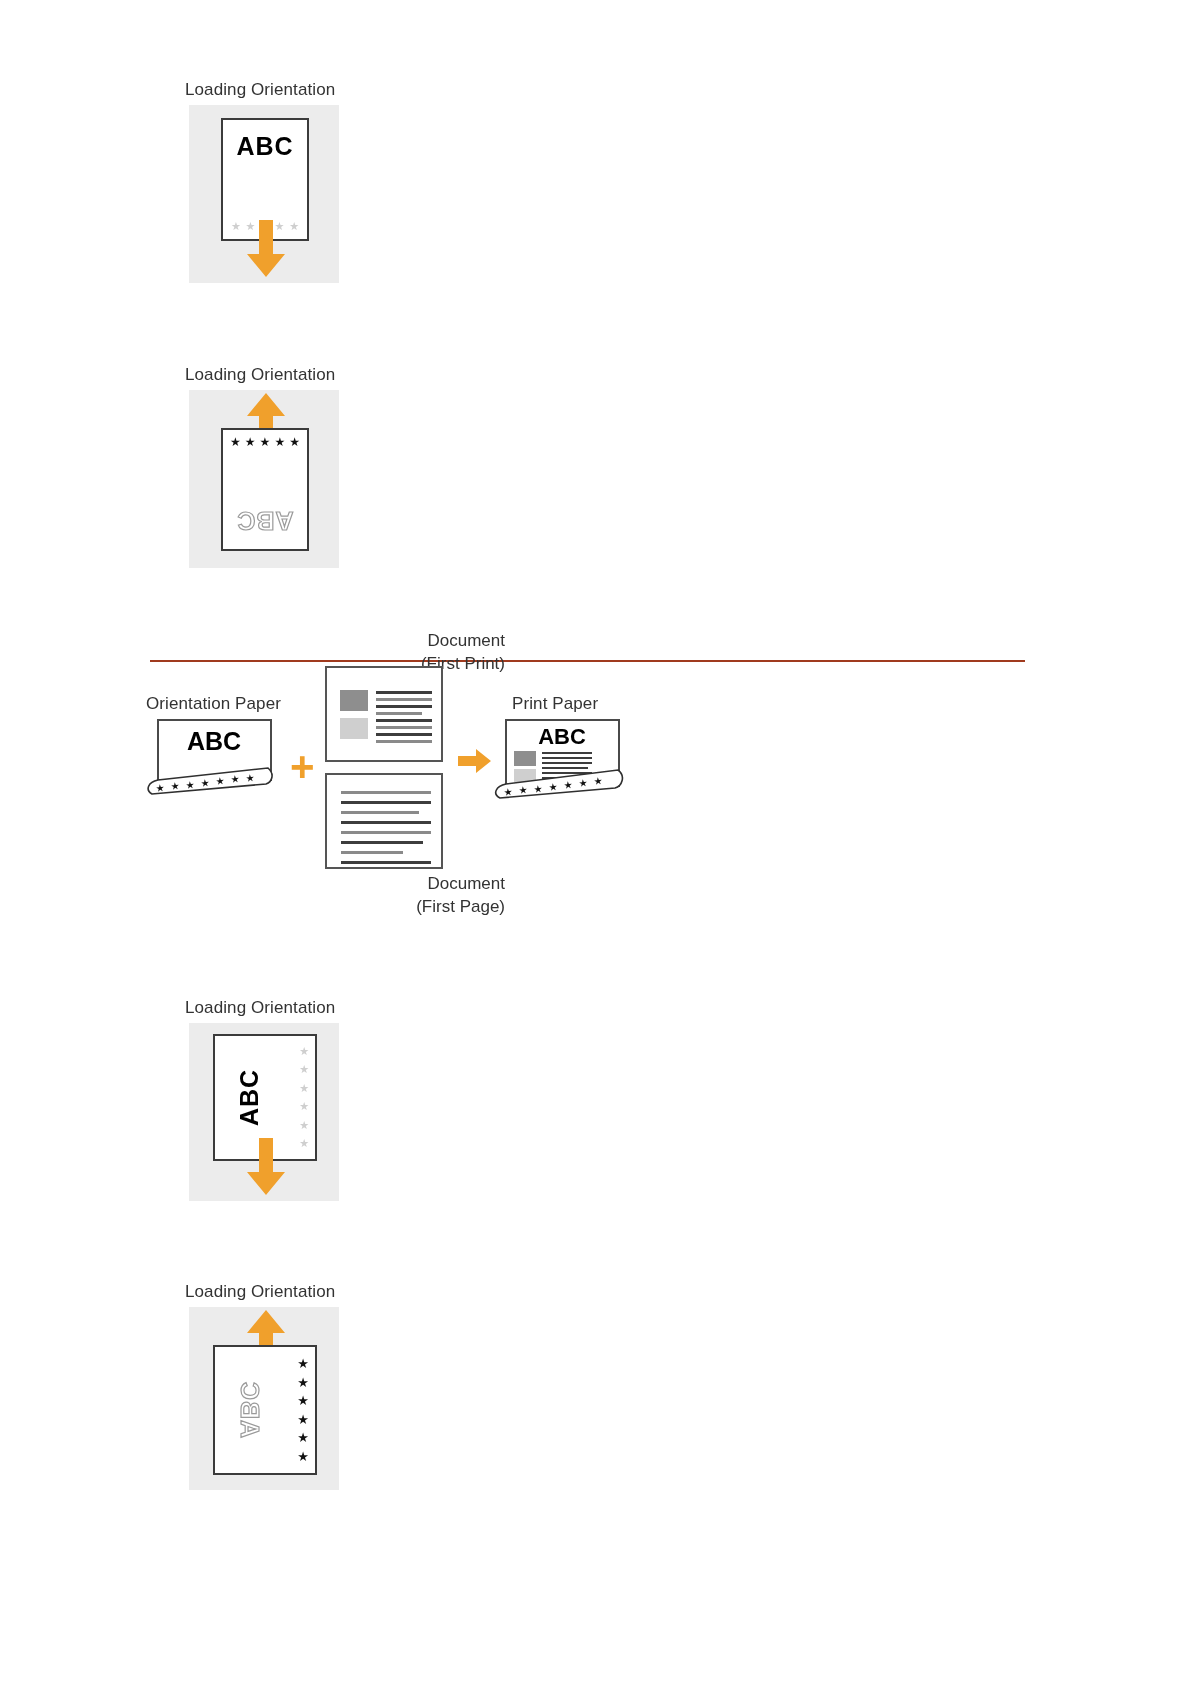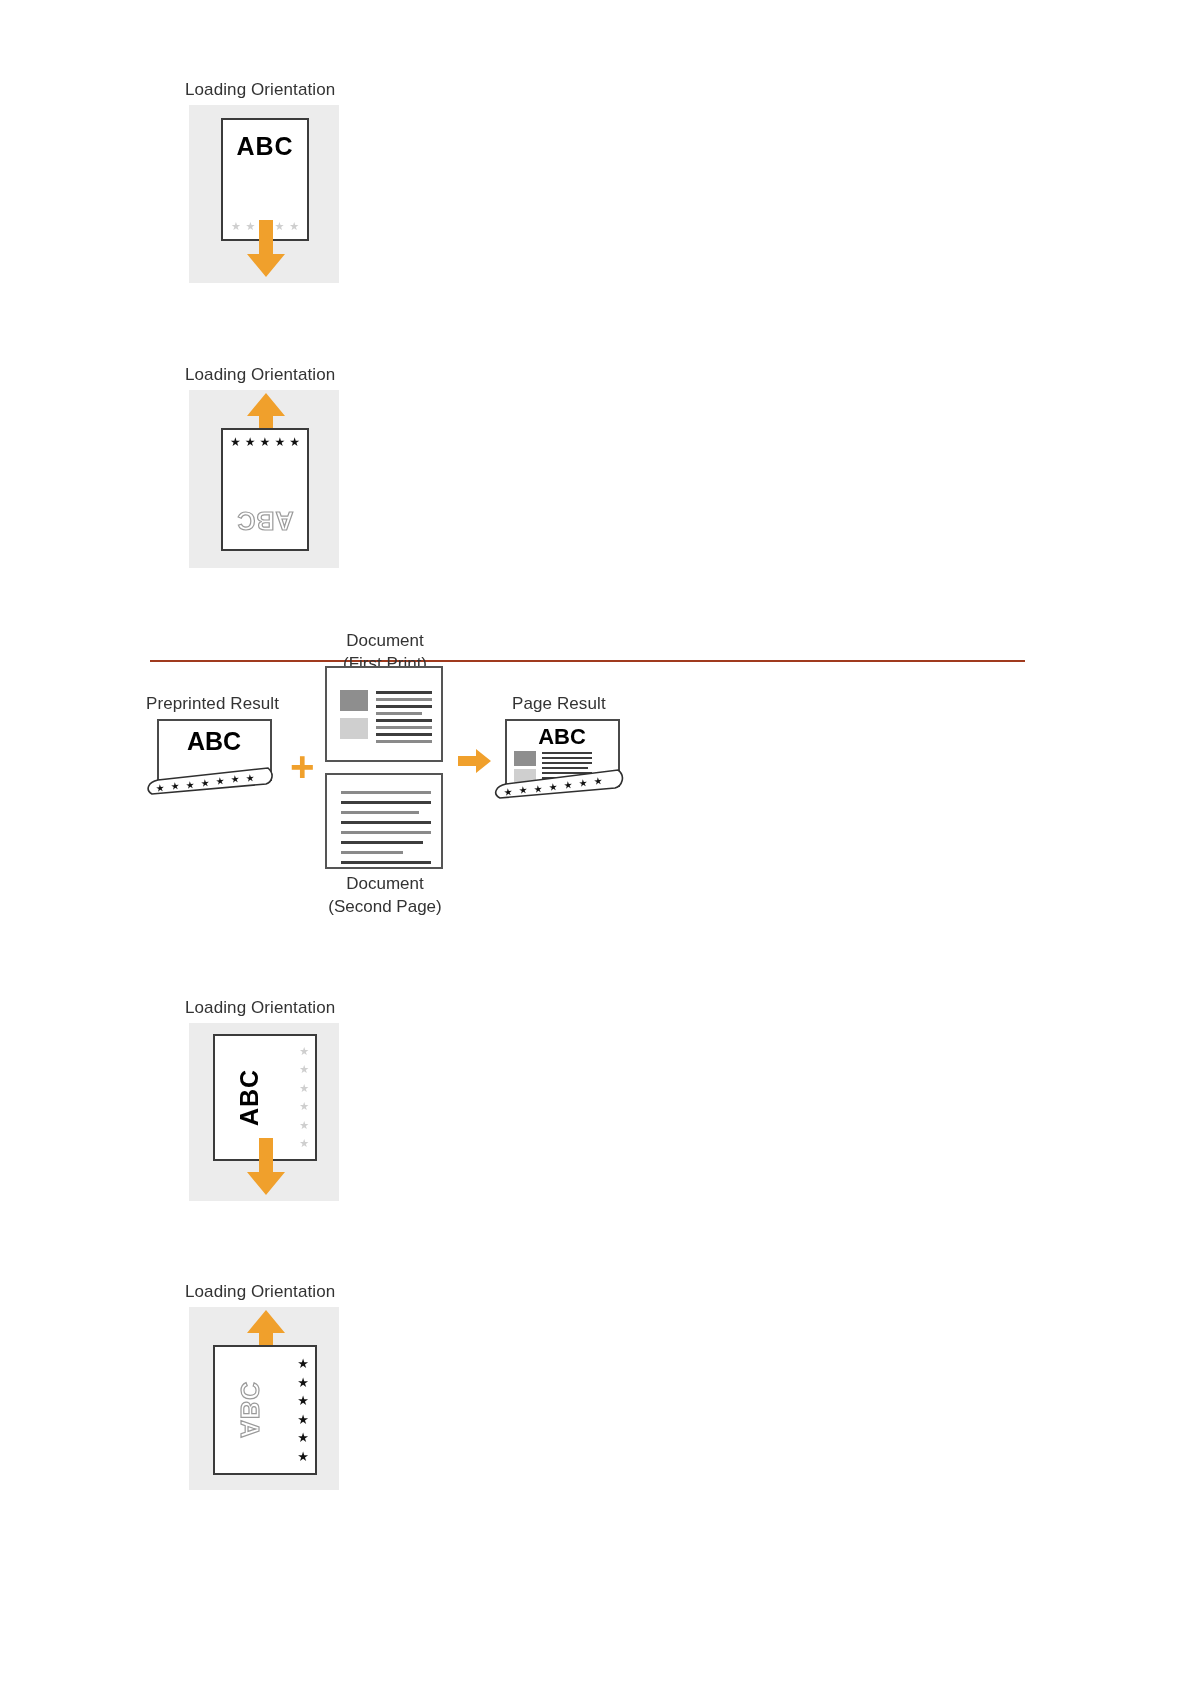--- a/index.html
+++ b/index.html
@@ -77,21 +77,21 @@
   
   .divider {
     position: absolute;
     height: 2px;
     background: #a03a1e;
   }
 
   
   .doc-title {
     position: absolute;
-    text-align: center;
+    text-align: right;
     font-size: 17px;
     color: #333333;
     line-height: 1.35;
     white-space: nowrap;
   }
   .doc-page {
     position: absolute;
     background: #ffffff;
     border: 2px solid #555555;
     box-sizing: border-box;
@@ -169,21 +169,21 @@
 
     <div class="lo-abc outline" style="left:0; right:0; bottom:14px; text-align:center; font-size:25px;
                 transform:rotate(180deg);">ABC</div>
   </div>
 </div>
 
 <div class="divider" style="left:150px; top:660px; width:875px;"></div>
 
 <div class="abs" style="left:140px; top:668px; width:510px; height:260px;">
 
-  <div class="panel-label abs" style="left:6px; top:26px;">Preprinted Result</div>
+  <div class="panel-label abs" style="left:6px; top:26px;">Orientation Paper</div>
 
   <div class="abs" style="left:0px; top:50px; width:150px; height:75px;">
     <svg width="150" height="78" viewBox="0 0 150 78" aria-hidden="true">
 
       <rect x="18" y="2" width="113" height="60" fill="#ffffff" stroke="#4a4a4a" stroke-width="2"></rect>
 
       <path d="M18,62 L128,50 C135,56 132,64 126,66 L12,76 C5,72 8,64 18,62 Z" fill="#ffffff" stroke="#2f2f2f" stroke-width="1.6"></path>
 
       <g fill="#111111" font-family="'DejaVu Sans',sans-serif" font-size="10">
         <text x="16" y="74" transform="rotate(-6 16 74)">★</text>
@@ -225,30 +225,30 @@
     <div class="doc-line mid" style="left:14px; top:36px; width:78px;"></div>
     <div class="doc-line dark" style="left:14px; top:46px; width:90px;"></div>
     <div class="doc-line mid" style="left:14px; top:56px; width:90px;"></div>
     <div class="doc-line dark" style="left:14px; top:66px; width:82px;"></div>
     <div class="doc-line mid" style="left:14px; top:76px; width:62px;"></div>
     <div class="doc-line dark" style="left:14px; top:86px; width:90px;"></div>
   </div>
 
   <div class="doc-title" style="left:125px; top:205px; width:240px;">
     <div>Document</div>
-    <div>(Second Page)</div>
+    <div>(First Page)</div>
   </div>
 
   <div class="abs" style="left:318px; top:80px;">
     <svg width="34" height="26" viewBox="0 0 34 26" aria-hidden="true">
       <polygon points="0,8 18,8 18,1 33,13 18,25 18,18 0,18" fill="#f0a02c"></polygon>
     </svg>
   </div>
 
-  <div class="panel-label abs" style="left:372px; top:26px;">Page Result</div>
+  <div class="panel-label abs" style="left:372px; top:26px;">Print Paper</div>
 
   <div class="abs" style="left:348px; top:50px; width:155px; height:80px;">
     <svg width="155" height="82" viewBox="0 0 155 82" aria-hidden="true">
 
       <rect x="18" y="2" width="113" height="66" fill="#ffffff" stroke="#4a4a4a" stroke-width="2"></rect>
 
       <text x="74" y="26" text-anchor="middle" fill="#000000" font-family="'Liberation Sans',sans-serif" font-size="22" font-weight="bold">ABC</text>
 
       <rect x="26" y="33" width="22" height="15" fill="#8e8e8e"></rect>
       <rect x="26" y="51" width="22" height="13" fill="#cfcfcf"></rect>

